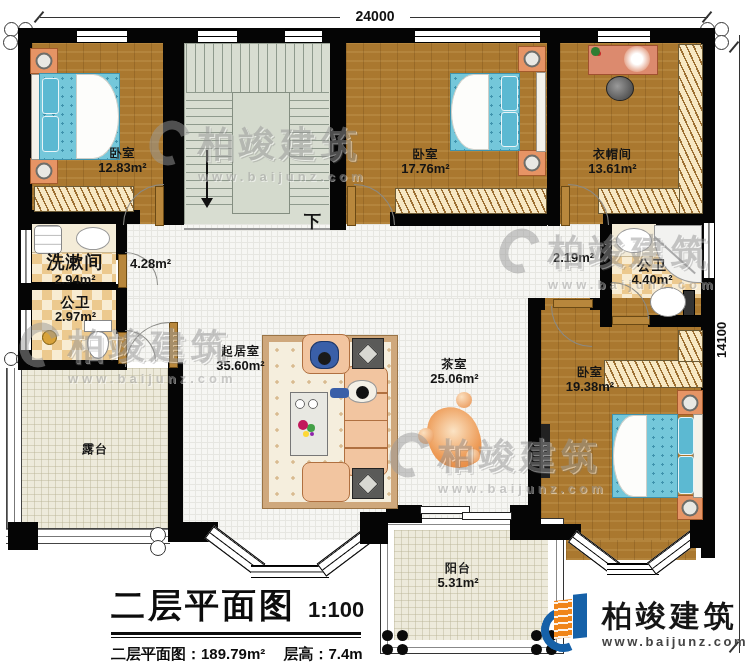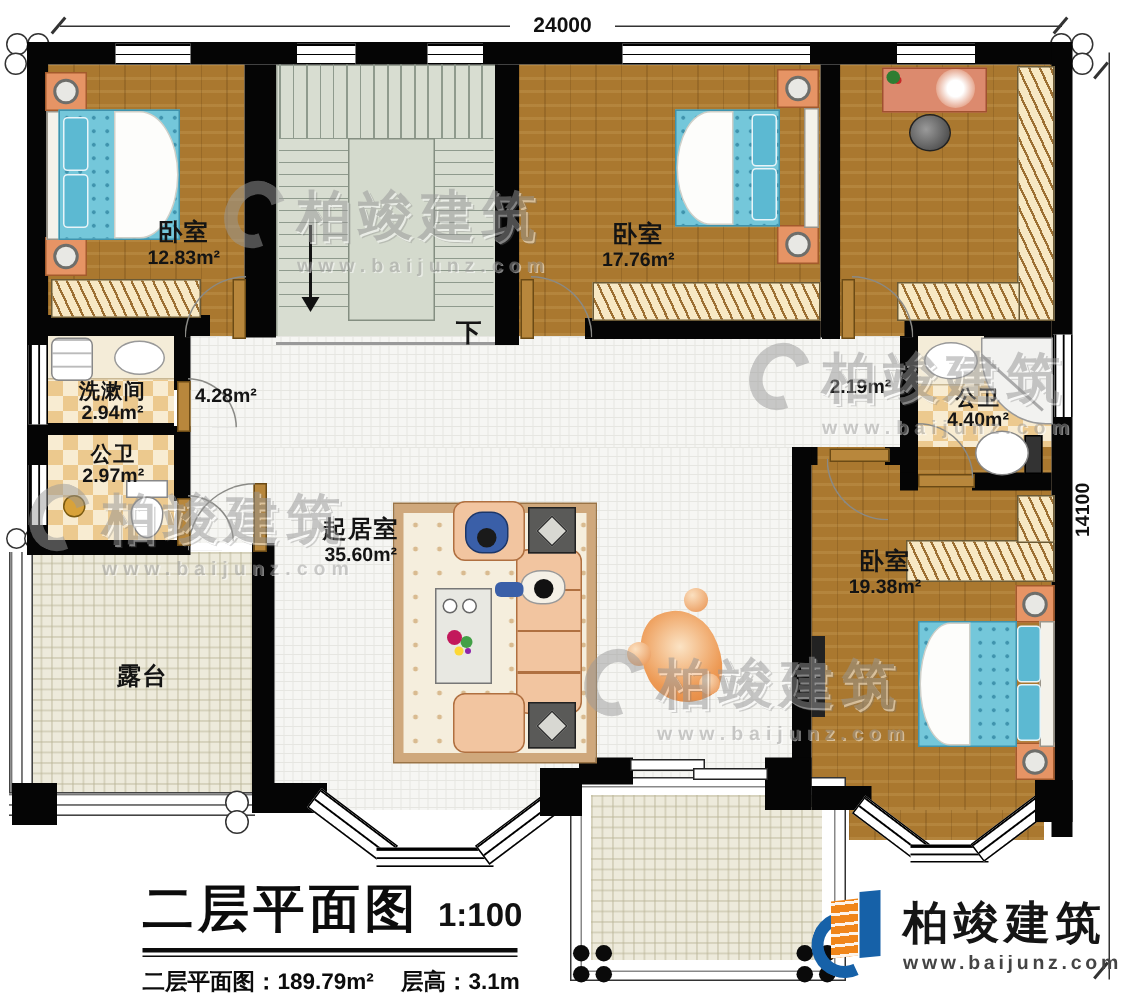--- a/index.html
+++ b/index.html
@@ -41,21 +41,21 @@
   .sofa{position:absolute;background:#f2c5a0;border:1.5px solid #b07040;border-radius:8px;}
   .sidetable{position:absolute;background:#5a5a58;border:1px solid #222;}
   .sidetable:after{content:"";position:absolute;left:50%;top:50%;width:13px;height:13px;transform:translate(-50%,-50%) rotate(45deg);
           background:#d8d8d2;border:1px solid #333;}
   .arc{position:absolute;border:1.4px solid #8a8a86;background:transparent;}
   .leaf{position:absolute;background:#b8873c;border:1px solid #6b4a15;}
   .circ{position:absolute;border:1.5px solid #333;border-radius:50%;background:#fff;}
   .blackdot{position:absolute;width:11px;height:11px;border-radius:50%;background:#0a0a0a;}
   
   .rlabel{position:absolute;text-align:center;font-weight:bold;color:#141414;line-height:1.15;}
-  .rlabel .nm{font-size:16px;letter-spacing:1px;}
+  .rlabel .nm{font-size:12px;letter-spacing:1px;}
   .rlabel .ar{font-size:13px;}
   .smlabel{position:absolute;font-weight:bold;font-size:13px;color:#141414;}
   
   .wm{position:absolute;display:flex;align-items:flex-start;gap:8px;opacity:.5;pointer-events:none;}
   .wm-icon{width:40px;height:46px;border:9px solid #9a9a9a;border-right-color:transparent;border-radius:50%;
            transform:rotate(25deg);box-sizing:border-box;}
   .wm-brand{font-size:36px;font-weight:bold;letter-spacing:5px;color:#969696;
             text-shadow:1px 1px 0 #fff,2px 2px 0 rgba(120,120,120,.6);white-space:nowrap;}
   .wm-url{font-size:13px;font-weight:bold;letter-spacing:4px;color:#9d9d9d;text-shadow:1px 1px 0 #fff;}
   
@@ -269,45 +269,57 @@
   <div class="arc" style="left:125px;top:330px;width:30px;height:30px;border-left:none;border-bottom:none;border-top-right-radius:100% 100%;"></div>
 
   <div class="rlabel" style="left:75px;top:147px;width:95px;">
     <div class="nm">卧室</div>
     <div class="ar">12.83m²</div>
   </div>
   <div class="rlabel" style="left:378px;top:148px;width:95px;">
     <div class="nm">卧室</div>
     <div class="ar">17.76m²</div>
   </div>
+  <div class="rlabel" style="left:565px;top:148px;width:95px;">
+    <div class="nm">衣帽间</div>
+    <div class="ar">13.61m²</div>
+  </div>
   <div class="rlabel" style="left:35px;top:252px;width:80px;">
-    <div class="nm" style="font-size:14px;">洗漱间</div>
+    <div class="nm" style="font-size:18px;">洗漱间</div>
     <div class="ar">2.94m²</div>
   </div>
   <div class="rlabel" style="left:38px;top:294px;width:75px;">
     <div class="nm" style="font-size:14px;">公卫</div>
     <div class="ar">2.97m²</div>
   </div>
   <div class="smlabel" style="left:130px;top:256px;">4.28m²</div>
   <div class="smlabel" style="left:553px;top:250px;">2.19m²</div>
   <div class="rlabel" style="left:612px;top:257px;width:80px;">
     <div class="nm" style="font-size:14px;">公卫</div>
     <div class="ar">4.40m²</div>
   </div>
   <div class="rlabel" style="left:193px;top:345px;width:95px;">
     <div class="nm">起居室</div>
     <div class="ar">35.60m²</div>
   </div>
+  <div class="rlabel" style="left:412px;top:358px;width:85px;">
+    <div class="nm">茶室</div>
+    <div class="ar">25.06m²</div>
+  </div>
   <div class="rlabel" style="left:545px;top:366px;width:90px;">
     <div class="nm">卧室</div>
     <div class="ar">19.38m²</div>
   </div>
   <div class="rlabel" style="left:50px;top:443px;width:90px;">
     <div class="nm">露台</div>
   </div>
+  <div class="rlabel" style="left:413px;top:562px;width:90px;">
+    <div class="nm">阳台</div>
+    <div class="ar">5.31m²</div>
+  </div>
 
   <div class="wm" style="left:150px;top:120px;">
     <div class="wm-icon"></div>
     <div>
       <div class="wm-brand">柏竣建筑</div>
       <div class="wm-url">www.baijunz.com</div>
     </div>
   </div>
   <div class="wm" style="left:500px;top:228px;">
     <div class="wm-icon"></div>
@@ -324,29 +336,29 @@
     </div>
   </div>
   <div class="wm" style="left:390px;top:432px;">
     <div class="wm-icon"></div>
     <div>
       <div class="wm-brand">柏竣建筑</div>
       <div class="wm-url">www.baijunz.com</div>
     </div>
   </div>
 
-  <div class="abs" style="left:95px;top:583px;width:250px;">
+  <div class="abs" style="left:111px;top:583px;width:250px;">
     <div style="white-space:nowrap;">
       <span class="title-cn">二层平面图</span><span class="title-scale">1:100</span>
     </div>
     <div class="title-rule"></div>
     <div class="title-rule2"></div>
     <div class="title-info" style="white-space:nowrap;">
       <span>二层平面图：</span><span>189.79m²</span>
-      <span style="margin-left:14px;">层高：</span><span>3.1m</span>
+      <span style="margin-left:14px;">层高：</span><span>7.4m</span>
     </div>
   </div>
 
   <div class="abs" style="left:540px;top:594px;display:flex;align-items:center;gap:10px;">
     <div class="abs" style="position:relative;width:52px;height:62px;">
       <div style="position:absolute;left:1px;top:14px;width:44px;height:44px;border:8px solid #1661a8;border-top-color:transparent;border-right-color:transparent;border-radius:50%;transform:rotate(20deg);box-sizing:border-box;"></div>
       <div style="position:absolute;left:14px;top:6px;width:18px;height:38px;background:#f08519;transform:skewY(-6deg);background-image:repeating-linear-gradient(0deg,rgba(255,255,255,.9) 0 2px,transparent 2px 7px);"></div>
       <div style="position:absolute;left:33px;top:0px;width:14px;height:44px;background:#1661a8;transform:skewY(-6deg);"></div>
     </div>
     <div>

